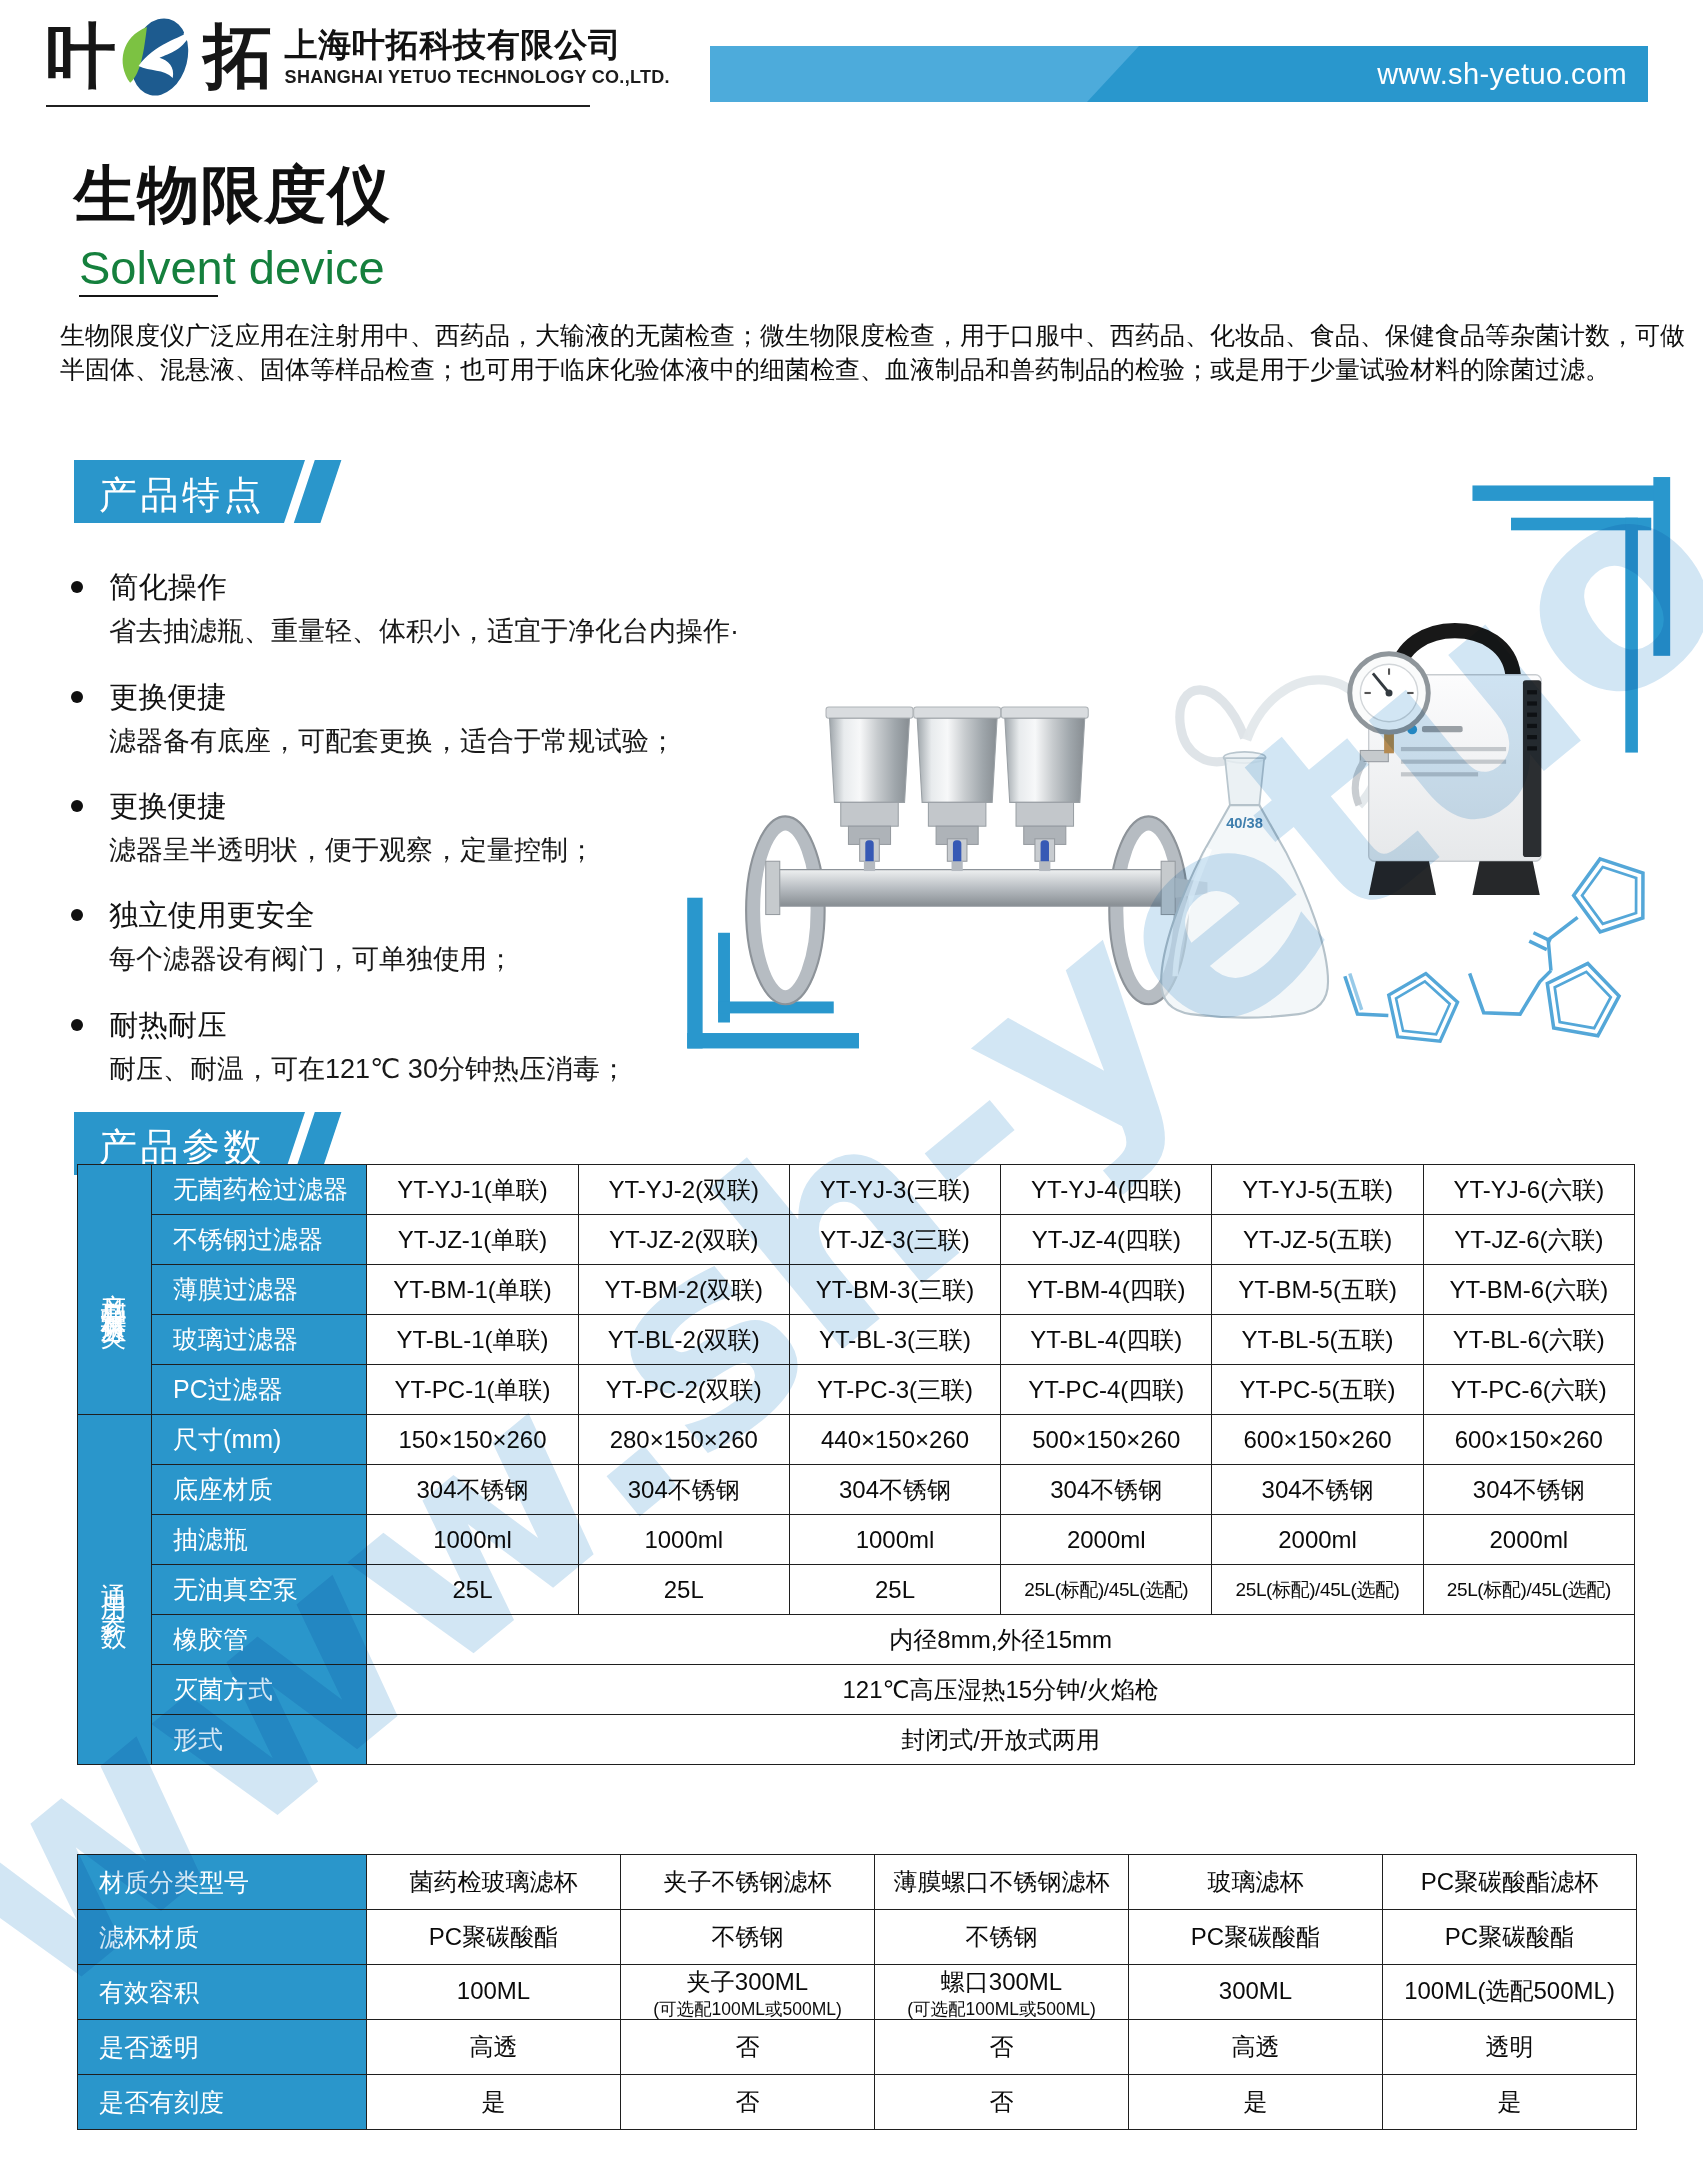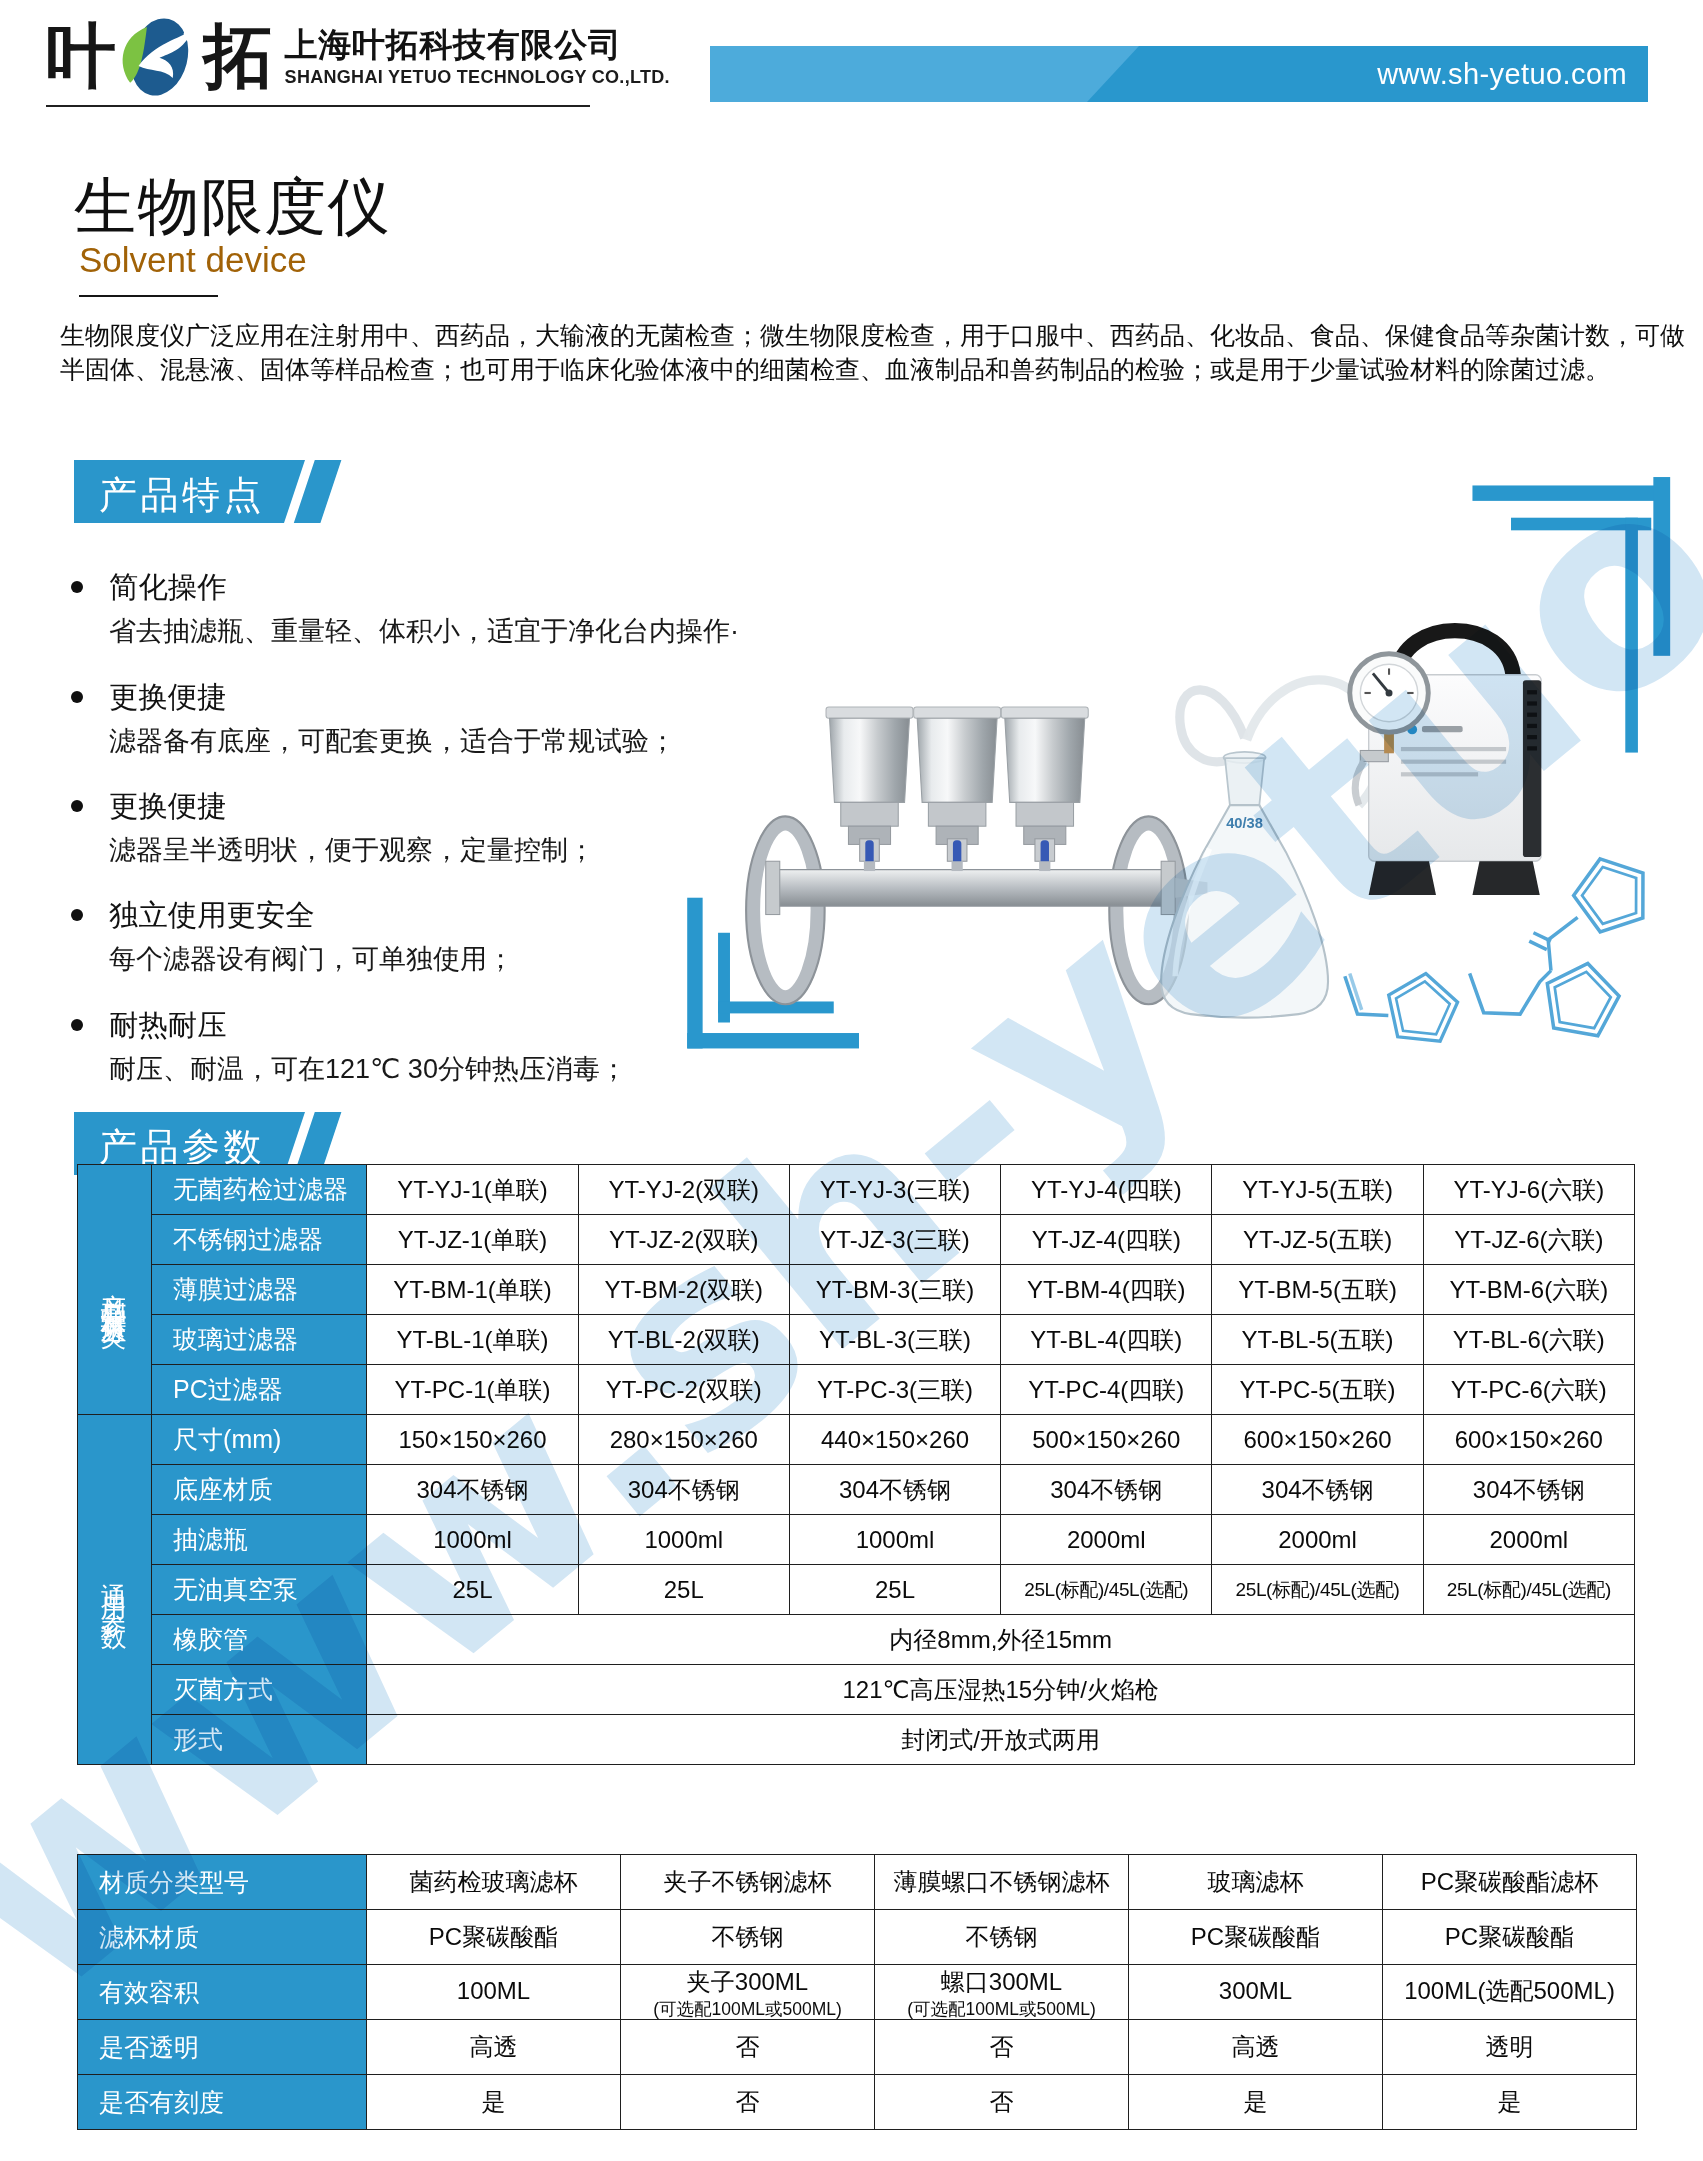--- a/index.html
+++ b/index.html
@@ -14,22 +14,22 @@
   .logo-cn{font-size:33px;font-weight:800;letter-spacing:0.7px;color:#121212;line-height:1.2;}
   .logo-en{font-size:18px;font-weight:600;letter-spacing:0.3px;color:#1b1b1b;margin-top:2.8px;}
   .header-rule{position:absolute;left:46px;top:105px;width:544px;height:2.1px;background:#202020;}
   .header-band{position:absolute;left:710px;top:46px;width:938px;height:56px;background:#2997cd;}
   .band-light{position:absolute;left:0;top:0;height:100%;width:429px;background:#4dabdb;
               clip-path:polygon(0 0,100% 0,calc(100% - 52px) 100%,0 100%);}
   .band-site{position:absolute;right:21px;top:0;height:56px;line-height:56px;color:#fff;
              font-size:29px;font-weight:400;letter-spacing:0.4px;}
 
   
-  .title-cn{position:absolute;left:74px;top:165px;font-size:62px;font-weight:400;color:#101010;letter-spacing:1.4px;}
-  .title-en{position:absolute;left:79px;top:240px;font-size:35px;font-weight:500;color:#a16207;}
+  .title-cn{position:absolute;left:74px;top:153px;font-size:62px;font-weight:700;color:#101010;letter-spacing:1.4px;}
+  .title-en{position:absolute;left:79px;top:240px;font-size:47px;font-weight:500;color:#15803d;}
   .title-rule{position:absolute;left:79px;top:295px;width:139px;height:2.1px;background:#151515;}
   .intro{position:absolute;left:60px;top:318px;width:1635px;font-size:25px;line-height:34px;color:#0e0e0e;}
 
   
   .sec-head{position:absolute;left:74px;width:301px;height:63px;}
   .sec-label{position:absolute;left:25px;top:9.8px;font-size:38px;color:#ffffff;letter-spacing:3.5px;font-weight:400;}
 
   
   .feature{position:absolute;left:67px;width:1052px;}
   .f-dot{position:absolute;left:4.2px;top:12px;width:12px;height:12px;border-radius:50%;background:#101010;}

